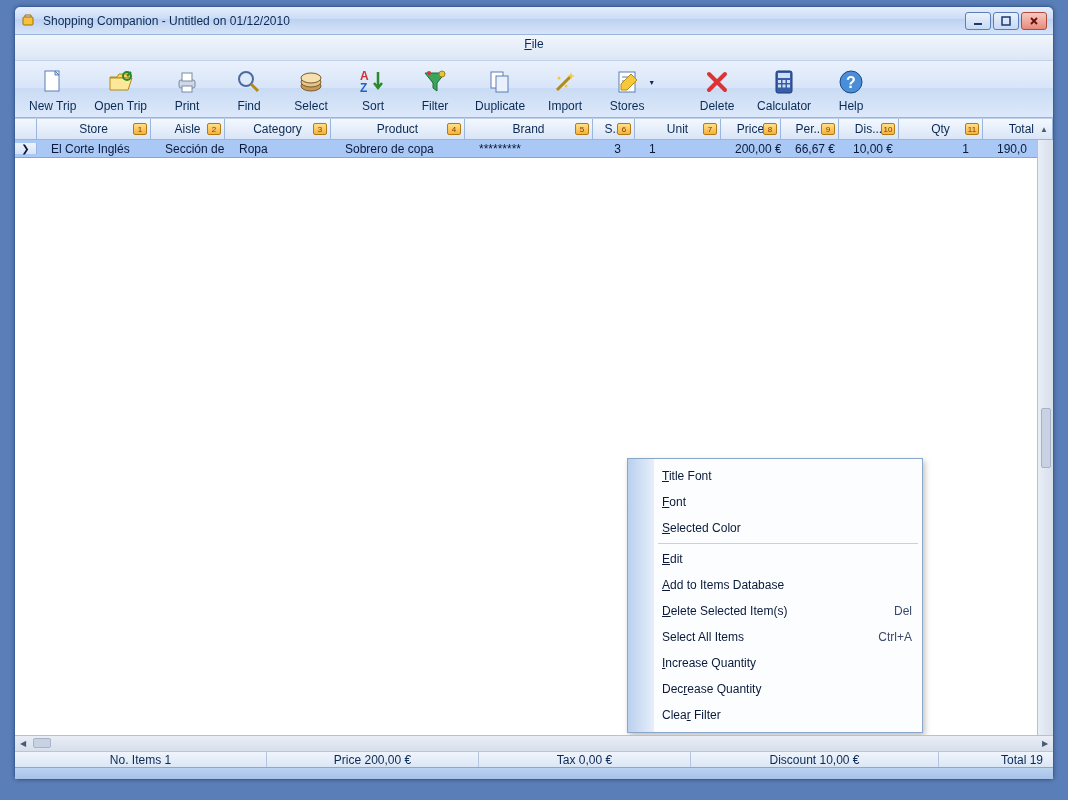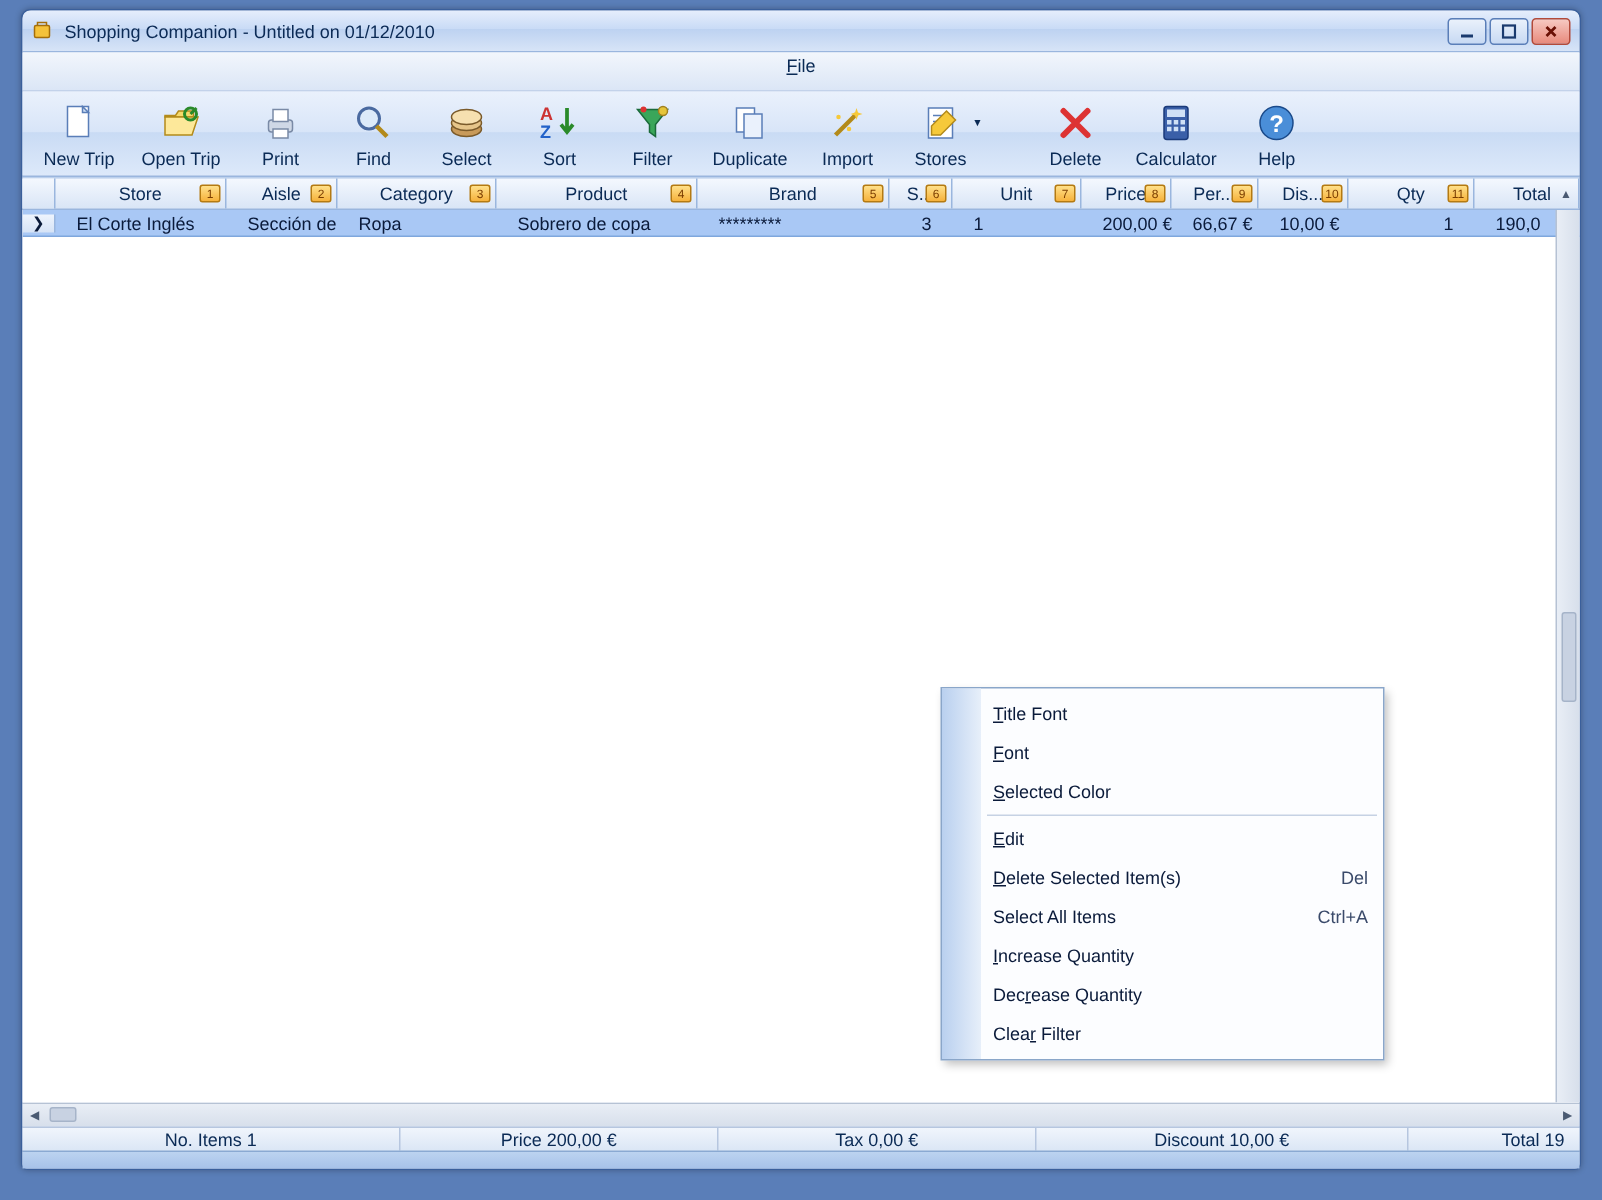--- a/index.html
+++ b/index.html
@@ -378,20 +378,23 @@
             <span><u>F</u>ont</span>
           </div>
         <div class="mi">
             <span><u>S</u>elected Color</span>
           </div>
         <div class="sep"></div>
         <div class="mi">
             <span><u>E</u>dit</span>
           </div>
         <div class="mi">
+            <span><u>A</u>dd to Items Database</span>
+          </div>
+        <div class="mi">
             <span><u>D</u>elete Selected Item(s)</span>
             <span class="shortcut">Del</span>
           </div>
         <div class="mi">
             <span>Select All Items</span>
             <span class="shortcut">Ctrl+A</span>
           </div>
         <div class="mi">
             <span><u>I</u>ncrease Quantity</span>
           </div>

